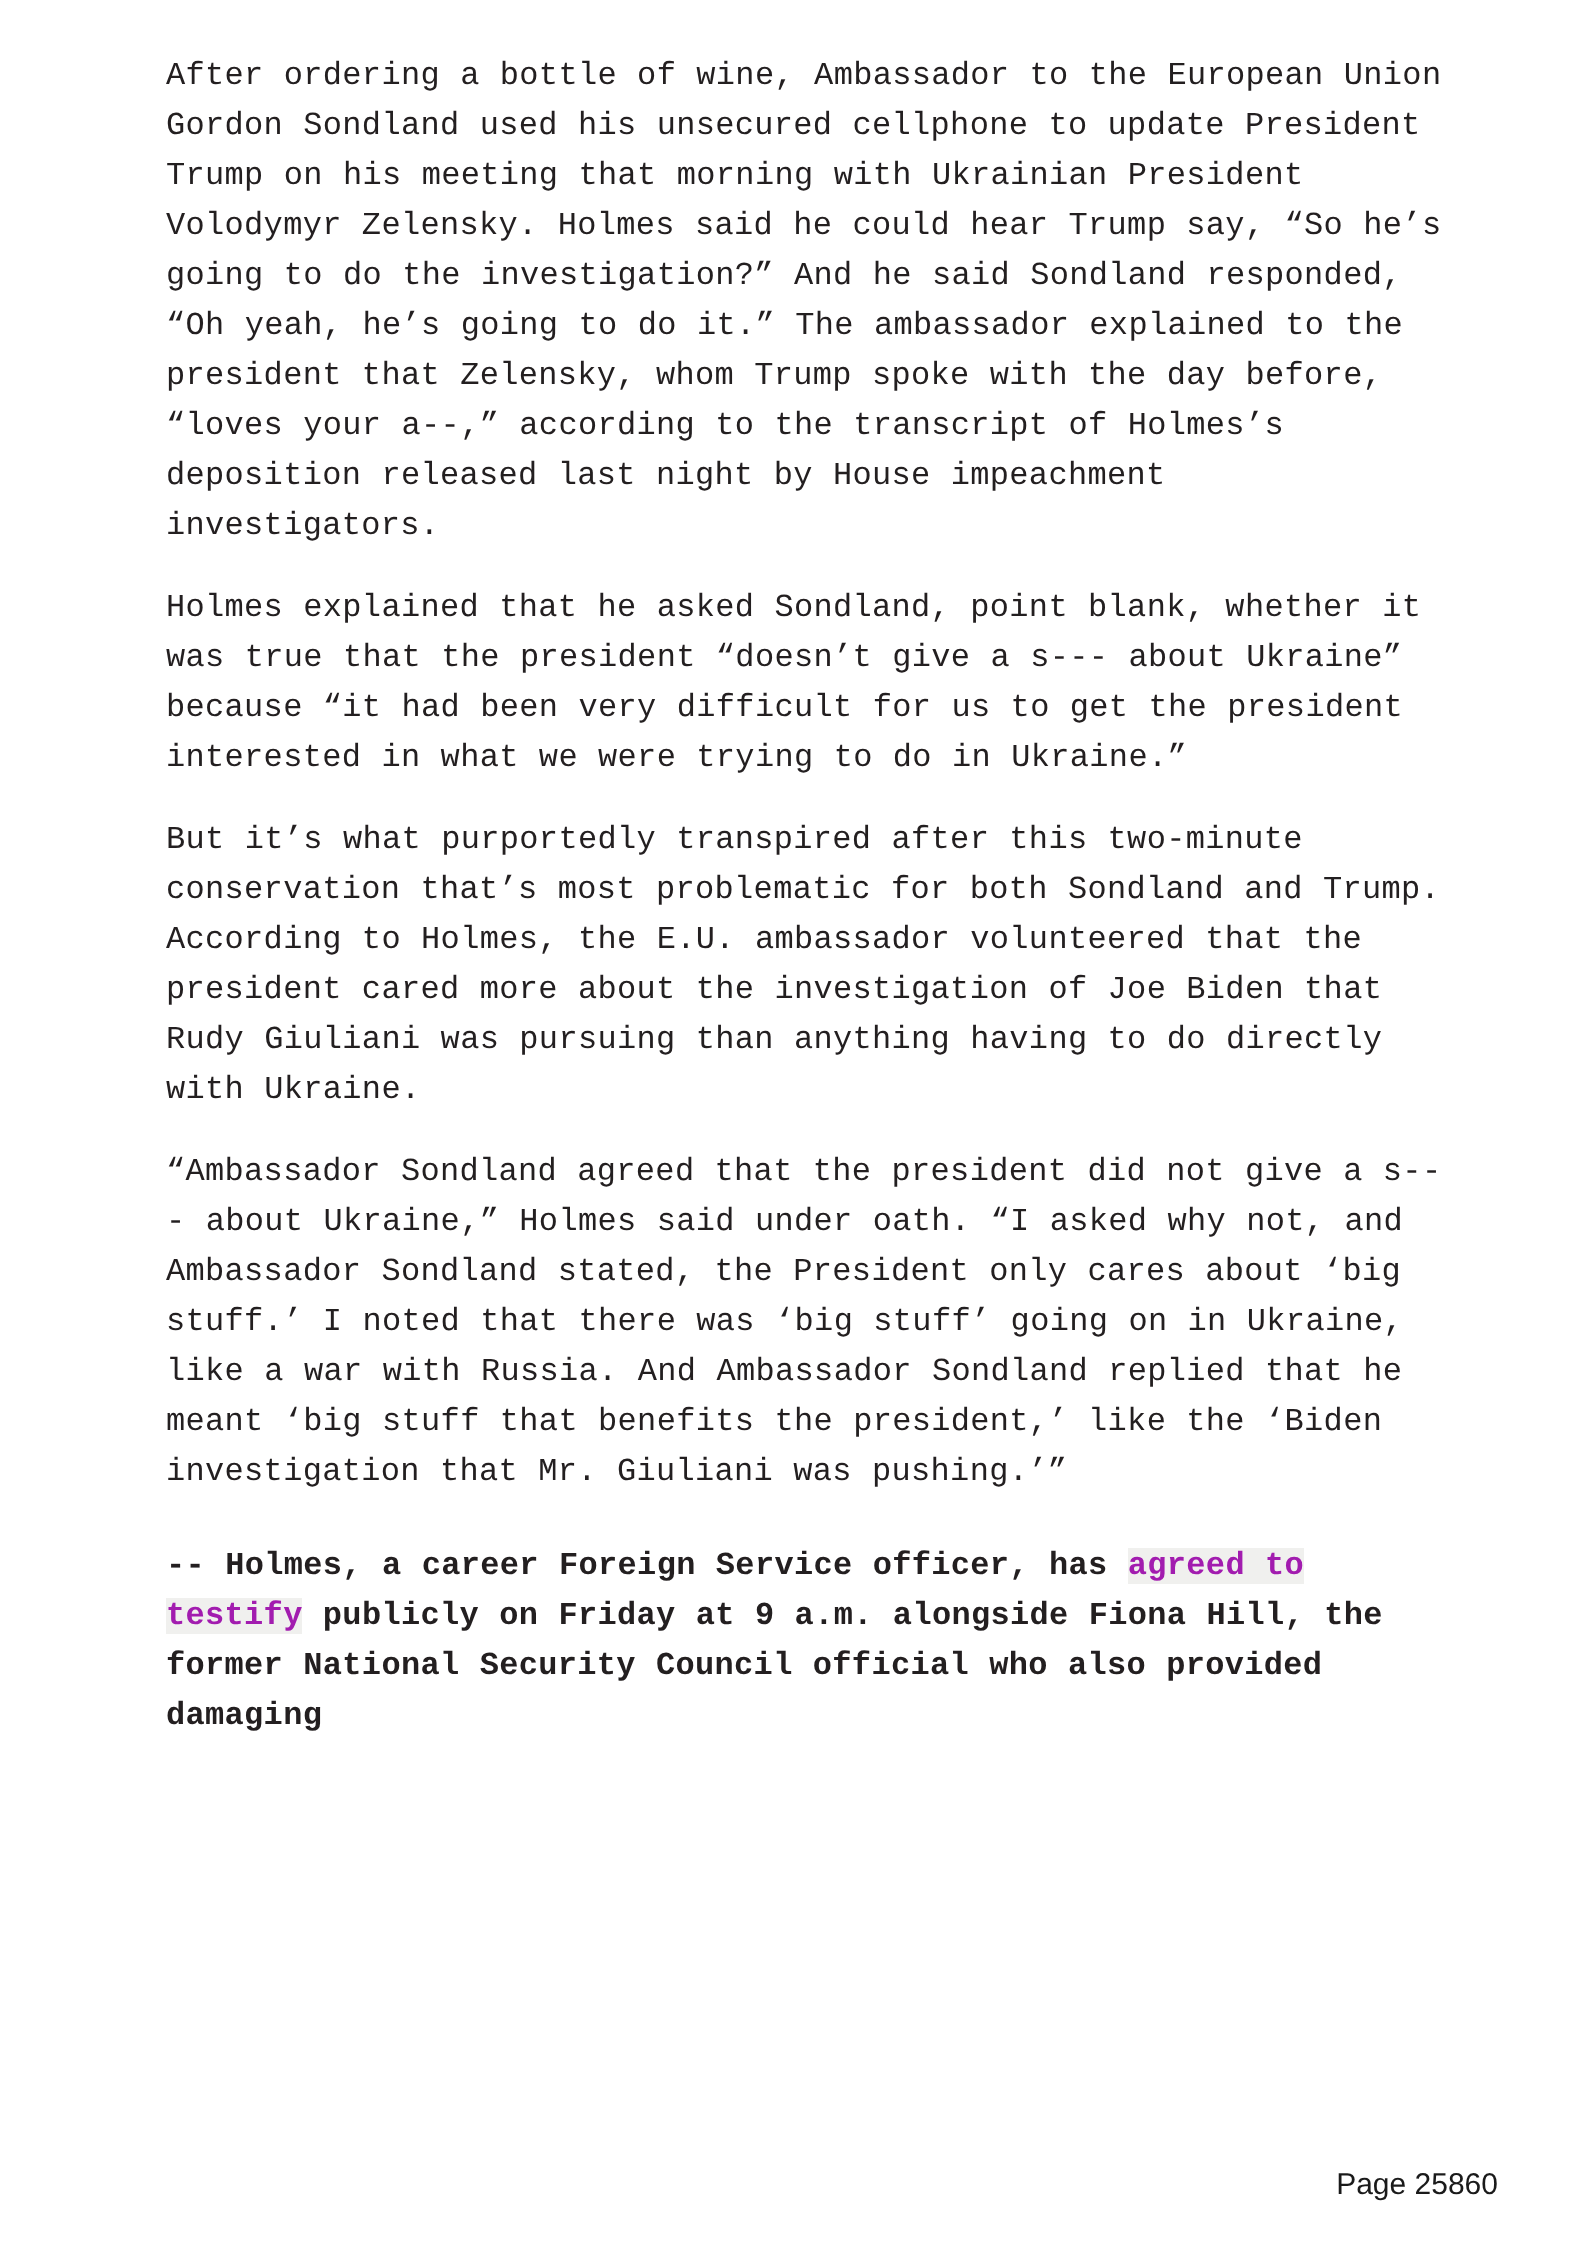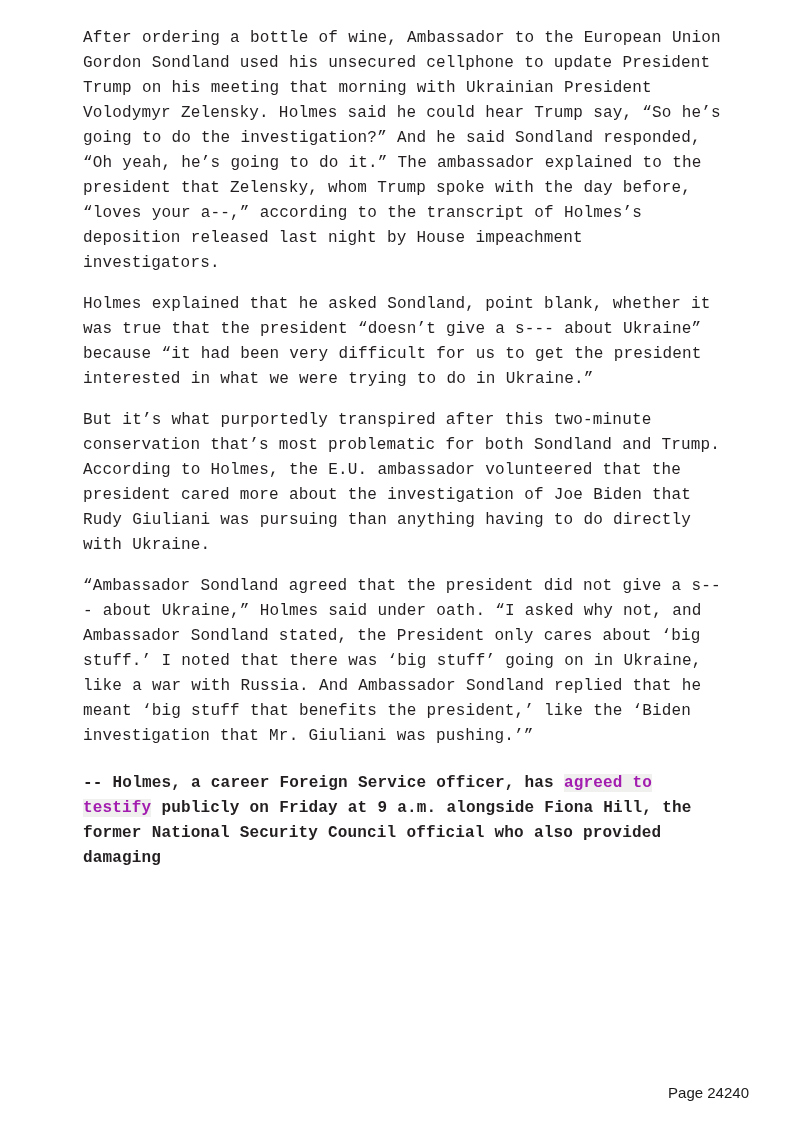--- a/index.html
+++ b/index.html
@@ -89,15 +89,15 @@
     <p class="para">But it’s what purportedly transpired after this two-minute conservation that’s most problematic for both Sondland and Trump. According to Holmes, the E.U. ambassador volunteered that the president cared more about the investigation of Joe Biden that Rudy Giuliani was pursuing than anything having to do directly with Ukraine.</p>
     <p class="para">“Ambassador Sondland agreed that the president did not give a s--- about Ukraine,” Holmes said under oath. “I asked why not, and Ambassador Sondland stated, the President only cares about ‘big stuff.’ I noted that there was ‘big stuff’ going on in Ukraine, like a war with Russia. And Ambassador Sondland replied that he meant ‘big stuff that benefits the president,’ like the ‘Biden investigation that Mr. Giuliani was pushing.’”</p>
 
     <p class="para bold"><span>-- Holmes, a career Foreign Service officer, has </span><span class="highlight">agreed to testify</span><span> publicly on Friday at 9 a.m. alongside Fiona Hill, the former National Security Council official who also provided damaging</span></p>
 
   </div>
 
   <div class="clip-top"></div>
   <div class="clip-bottom"></div>
 
-  <div class="footer">Page 24240</div>
+  <div class="footer">Page 25860</div>
 
 </div>
 
 </body></html>

